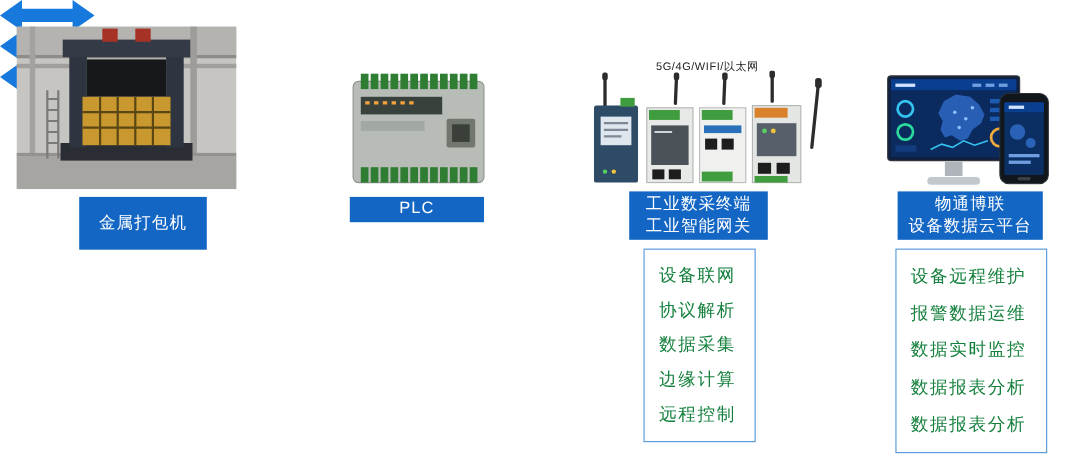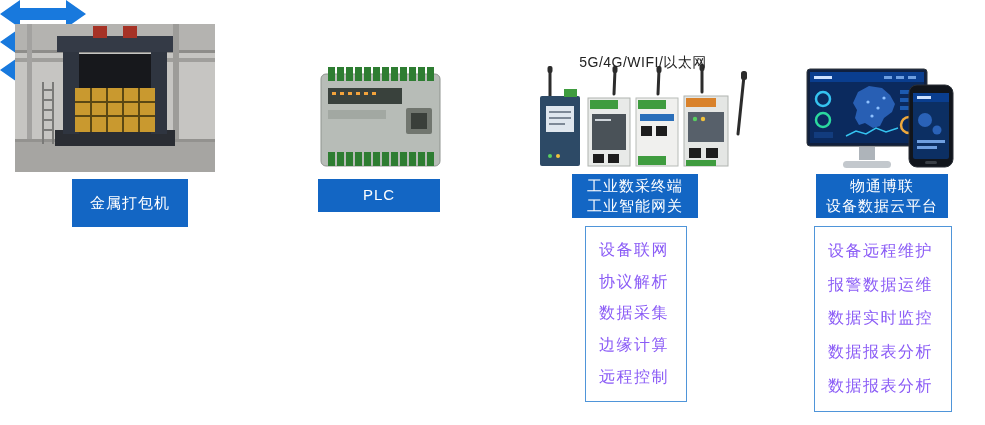--- a/index.html
+++ b/index.html
@@ -10,25 +10,25 @@
   .abs{position:absolute;}
   .node-label{
     position:absolute;background:#1366c4;color:#ffffff;
     display:flex;flex-direction:column;align-items:center;justify-content:center;
     font-size:15px;line-height:1.35;letter-spacing:1px;text-align:center;
   }
   .feature-box{
     position:absolute;border:1.5px solid #4f95d9;background:#ffffff;
     display:flex;flex-direction:column;justify-content:space-around;
     box-sizing:border-box;padding:8px 4px 8px 13px;
-    color:#8b5cf6;font-size:16px;letter-spacing:1.5px;
+    color:#15803d;font-size:16px;letter-spacing:1.5px;
   }
   .feature-box .feat{white-space:nowrap;}
   .wireless{
-    position:absolute;font-size:14px;color:#222222;letter-spacing:.5px;text-align:center;
+    position:absolute;font-size:10px;color:#222222;letter-spacing:.5px;text-align:center;
   }
   svg{display:block;}
 </style>
 </head>
 <body>
 
 <div class="canvas">
 
   <svg class="abs" style="left:15px;top:24px" width="200" height="148" viewBox="0 0 200 148">
     <rect width="200" height="148" fill="#c6c5c2"></rect>
@@ -180,21 +180,21 @@
     <rect x="9" y="62" width="20" height="3" fill="#6f9fe0"></rect>
     <rect x="17" y="77" width="12" height="3" rx="1.5" fill="#3a3f46"></rect>
   </svg>
 
   <div class="wireless" style="left:548px;top:54px;width:190px">5G/4G/WIFI/以太网</div>
 
   <div class="node-label" style="left:72px;top:179px;width:116px;height:48px">
     <span>金属打包机</span>
   </div>
 
-  <div class="node-label" style="left:318px;top:179px;width:122px;height:33px">
+  <div class="node-label" style="left:318px;top:179px;width:122px;height:23px">
     <span>PLC</span>
   </div>
 
   <div class="node-label" style="left:572px;top:174px;width:126px;height:44px">
     <span>工业数采终端</span>
     <span>工业智能网关</span>
   </div>
 
   <div class="node-label" style="left:816px;top:174px;width:132px;height:44px">
     <span>物通博联</span>

